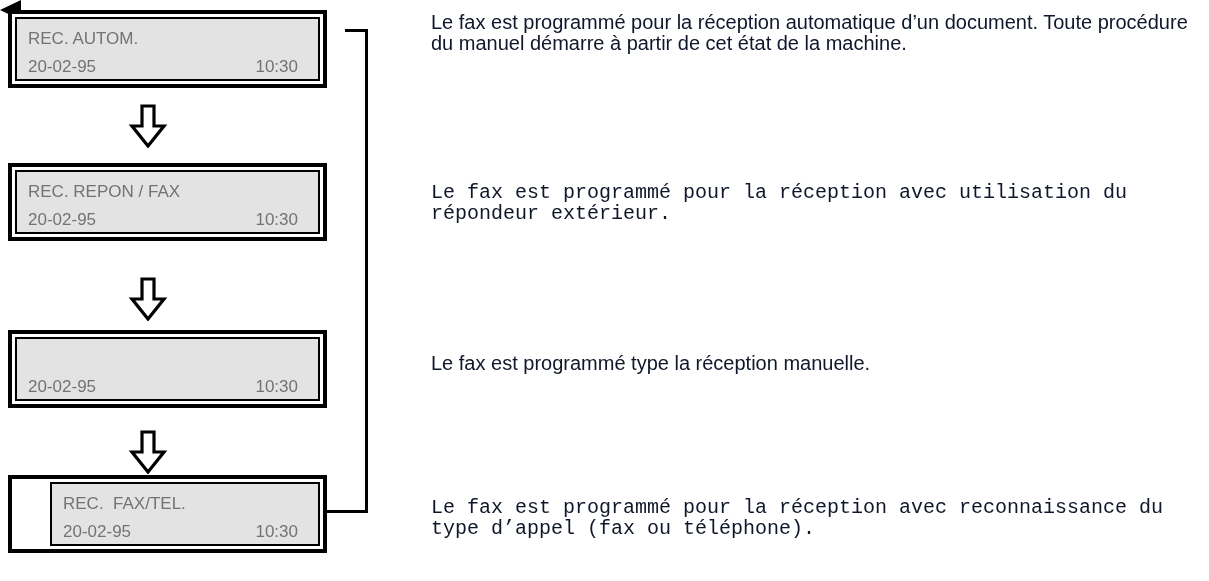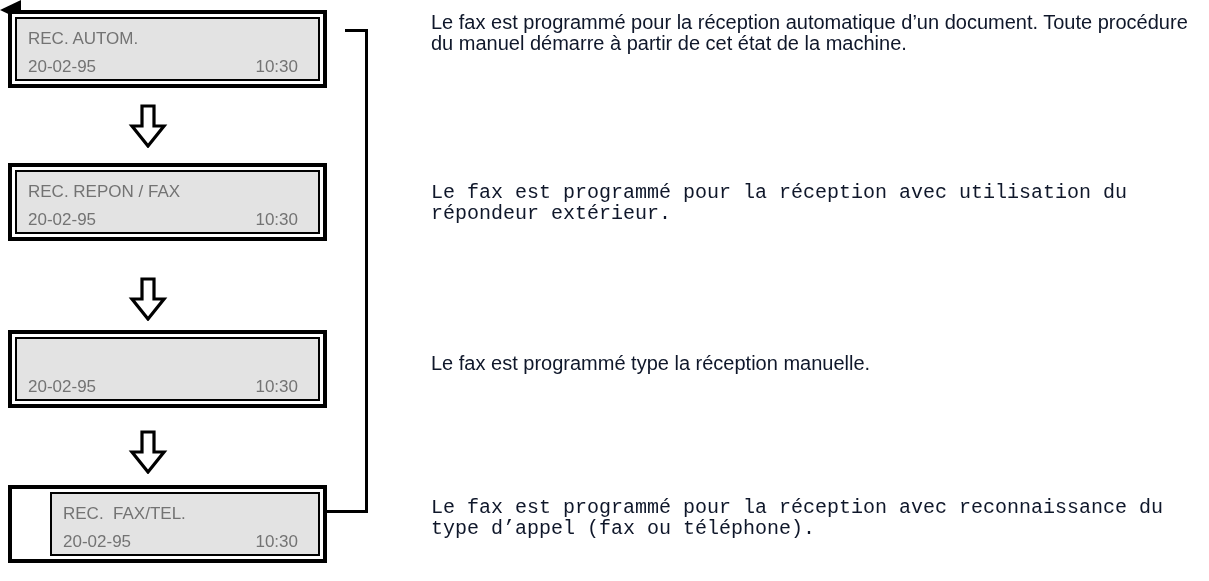--- a/index.html
+++ b/index.html
@@ -52,21 +52,21 @@
     color: #737373;
   }
   .lcd-line-1 { top: 9px; left: 11px; }
   .lcd-line-2 { top: 37px; left: 11px; right: 11px; }
   .lcd-line-2 .date { position: absolute; left: 0; top: 0; }
   .lcd-line-2 .time { position: absolute; right: 9px; top: 0; }
 
   #lcd-0 { top: 10px; }
   #lcd-1 { top: 163px; }
   #lcd-2 { top: 330px; }
-  #lcd-3 { top: 485px; padding-left: 38px; }
+  #lcd-3 { top: 475px; padding-left: 38px; }
 
   
   .down-arrow {
     position: absolute;
     left: 128px;
     width: 40px;
     height: 44px;
     display: block;
   }
   #arrow-0 { top: 104px; }

